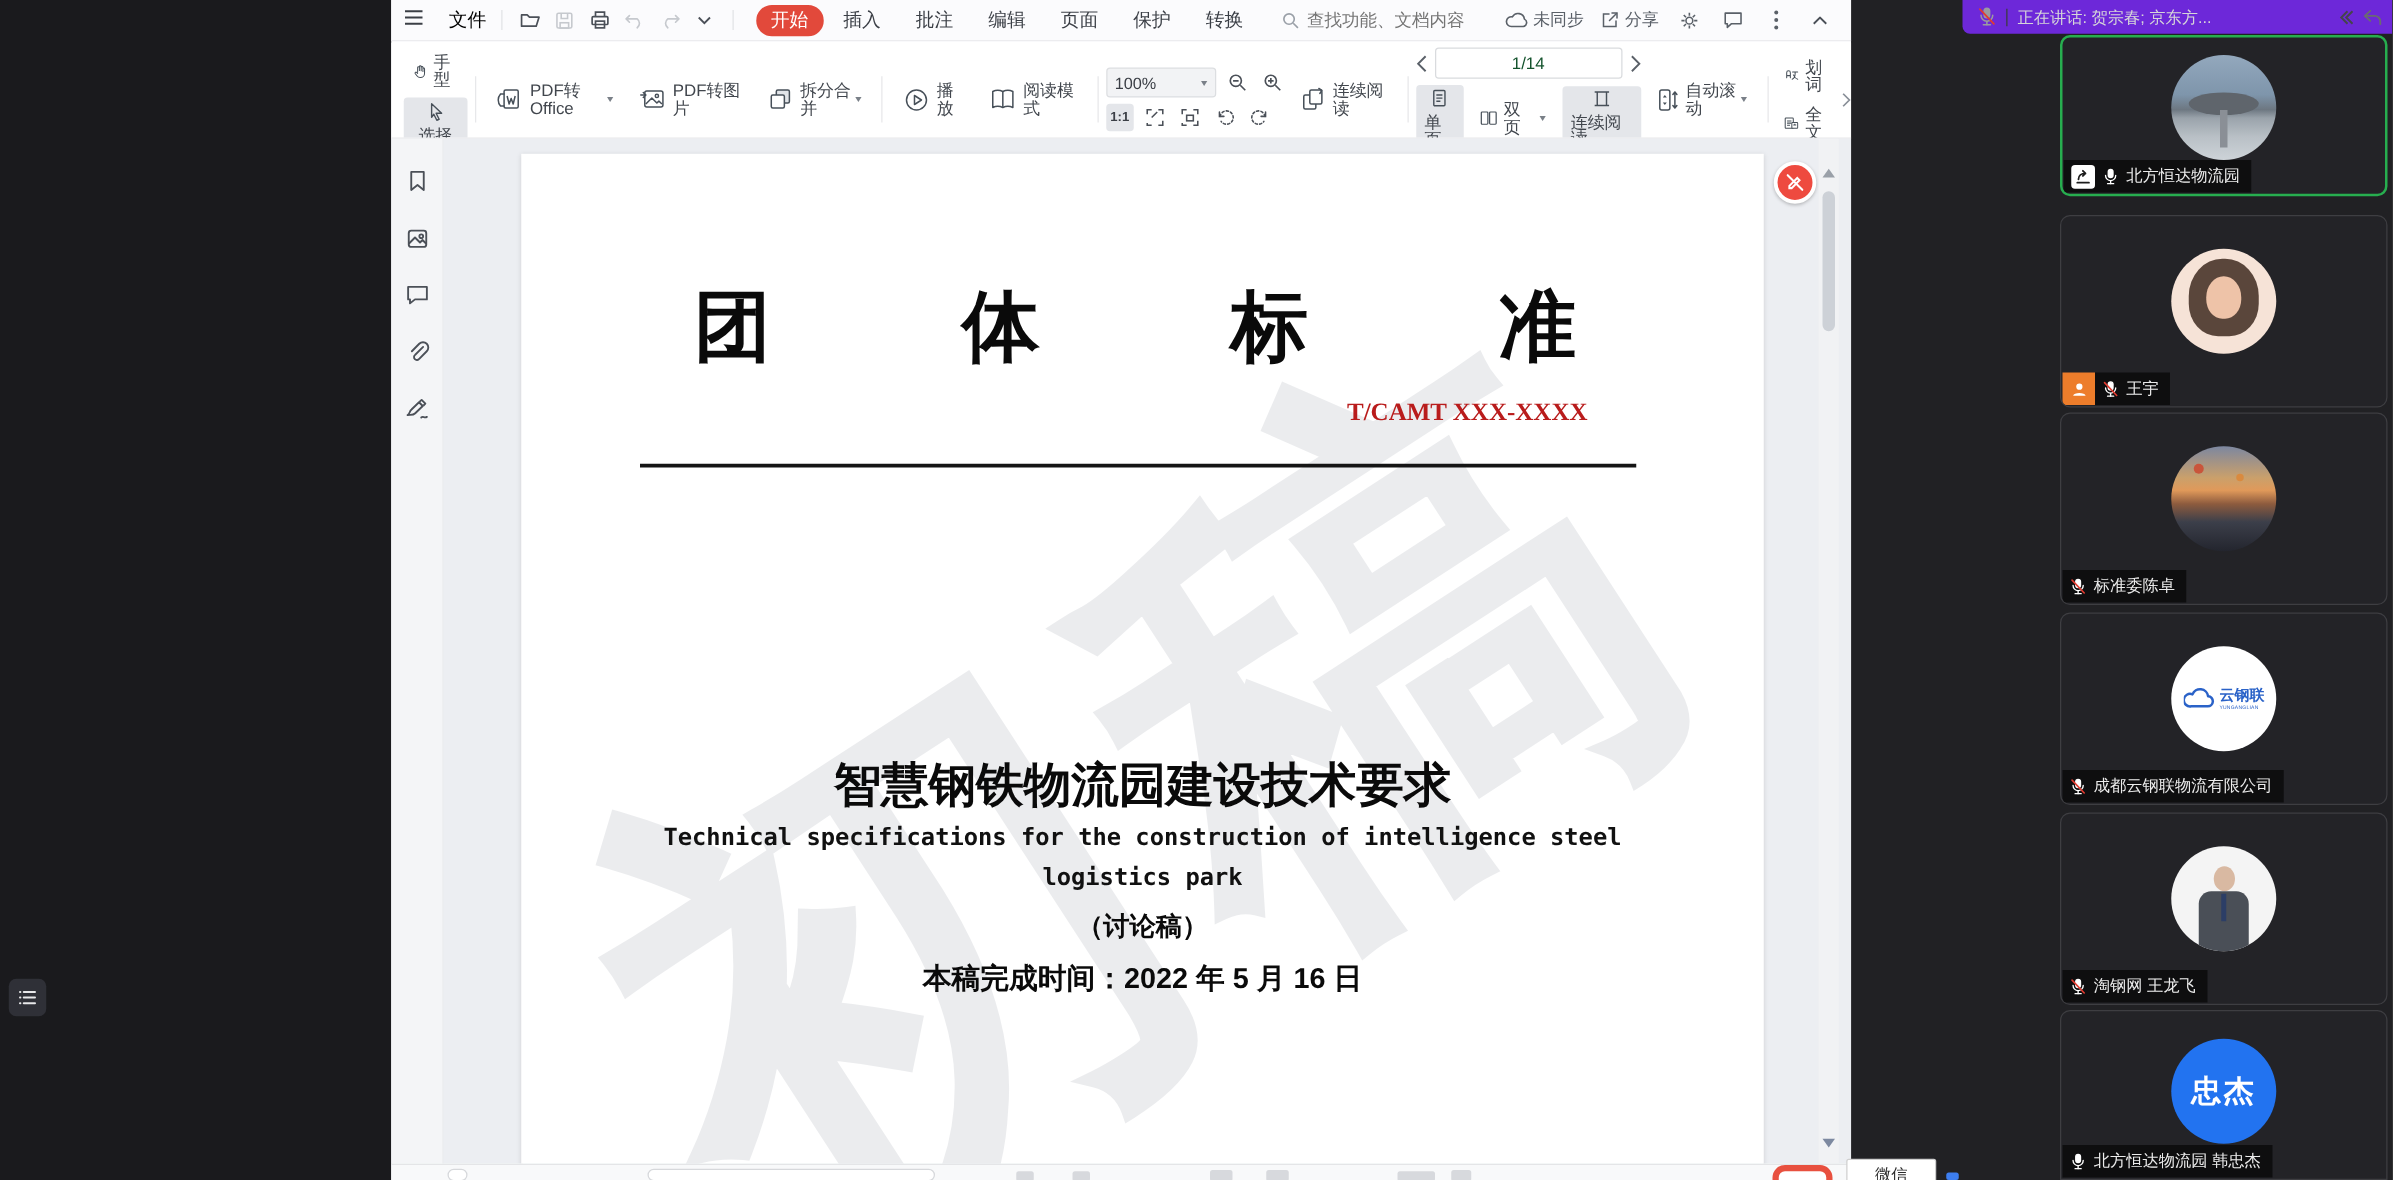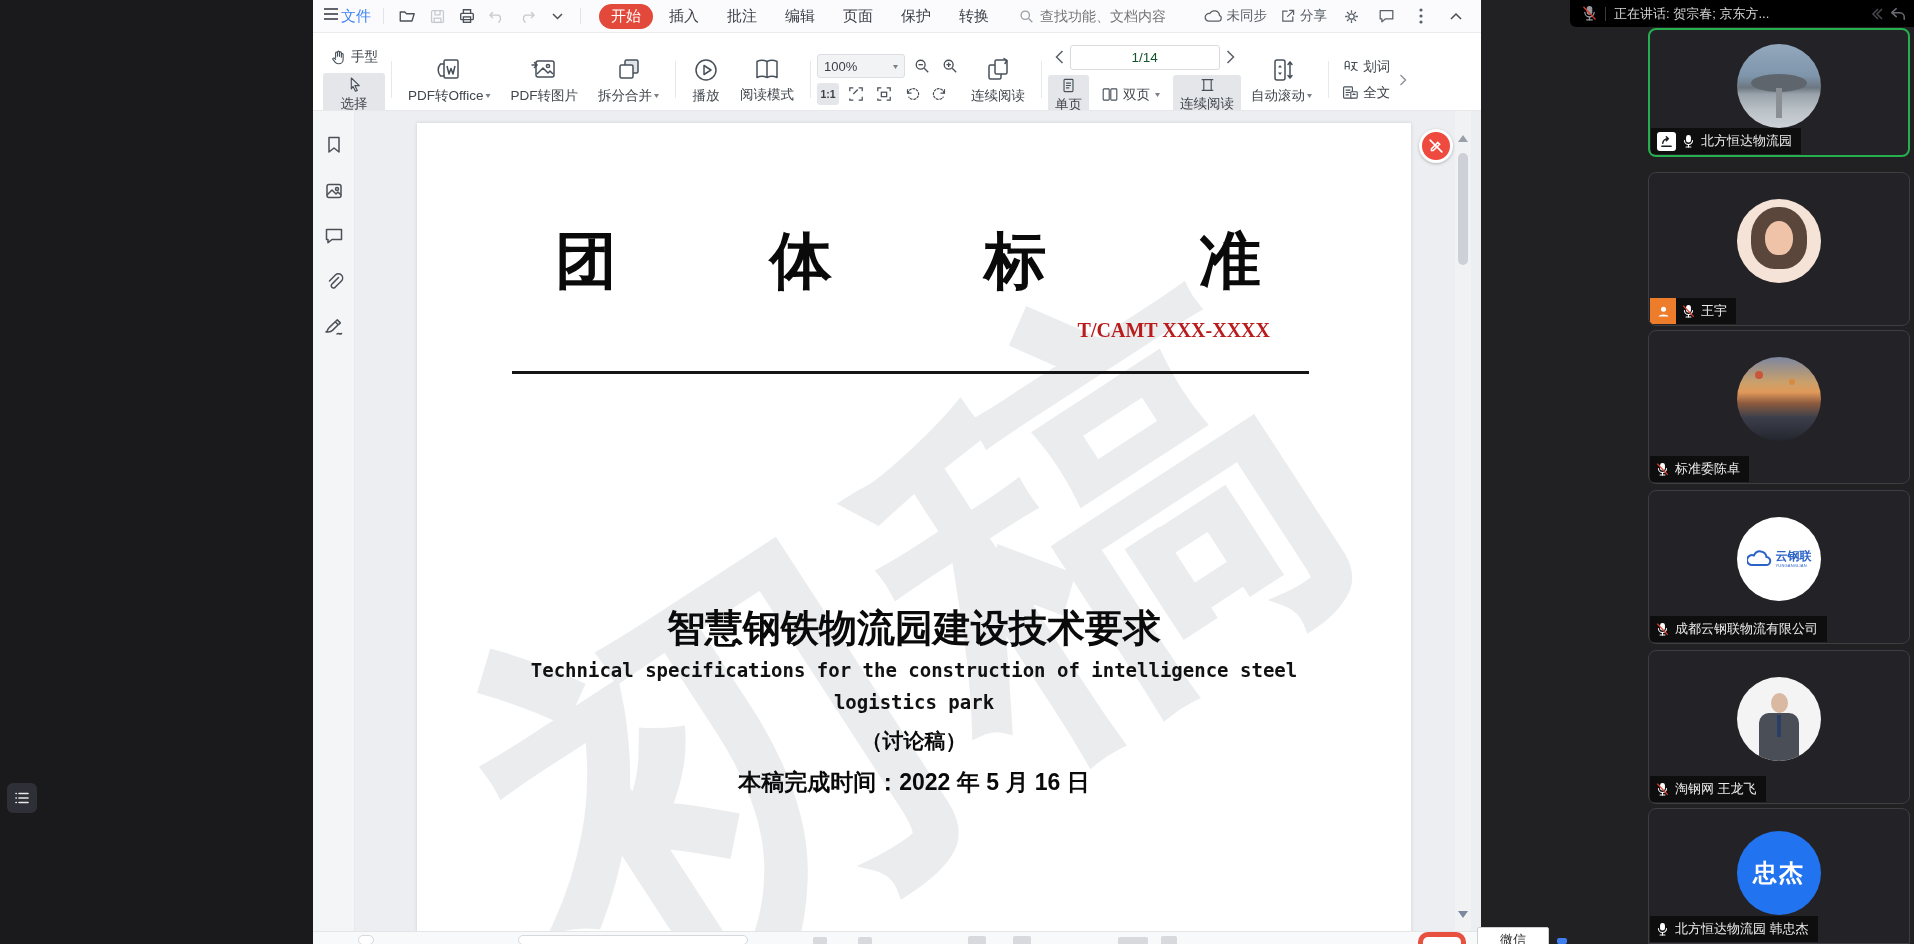--- a/index.html
+++ b/index.html
@@ -8,37 +8,37 @@
   .abs { position:absolute; }
 
   
   .left-strip { left:0; top:0; width:313px; height:944px; background:#1a1a1d; }
   .list-toggle { left:7px; top:783px; width:30px; height:30px; background:#2f3037; border-radius:6px; display:flex; align-items:center; justify-content:center; }
 
   
   .wps { left:313px; top:0; width:1168px; height:944px; background:#ffffff; }
 
   .menubar { left:0; top:0; width:1168px; height:33px; background:#fbfbfd; border-bottom:1px solid #ececef; display:flex; align-items:center; padding:0 14px 0 10px; gap:8px; white-space:nowrap; }
-  .menu-file { display:flex; align-items:flex-start; gap:2px; color:#3b82f6; font-size:15px; }
+  .menu-file { display:flex; align-items:flex-start; gap:20px; color:#000000; font-size:15px; }
   .vsep { width:1px; height:16px; background:#e2e3e6; margin:0 4px; }
   .mini-ic { width:22px; height:22px; display:flex; align-items:center; justify-content:center; color:#4b5058; }
   .mini-ic.dim { color:#c6c9ce; }
   .tabs { display:flex; align-items:center; gap:4px; margin-left:6px; }
   .tab { font-size:15px; color:#3b3f46; padding:3px 12px; border-radius:14px; }
   .tab.active { background:#e2493b; color:#fff; }
   .searchbox { display:flex; align-items:center; gap:6px; margin-left:10px; color:#9aa0a8; }
   .searchbox input { border:none; outline:none; background:transparent; font-size:14px; color:#6b7280; width:150px; font-family:inherit; }
   .mb-right { margin-left:auto; display:flex; align-items:center; gap:13px; color:#5a6068; font-size:13.5px; }
   .mb-item { display:flex; align-items:center; gap:4px; }
 
   .ribbon { left:0; top:34px; width:1168px; height:77px; background:#ffffff; border-bottom:1px solid #e7e8ea; display:flex; align-items:stretch; padding:19px 0 4px 10px; overflow:hidden; }
   .rb-col2 { display:flex; flex-direction:column; justify-content:center; gap:5px; }
   .chip { display:flex; align-items:center; gap:5px; font-size:13.5px; color:#41464d; padding:3px 7px; border-radius:3px; line-height:1; }
   .chip.hl { background:#e4e6ea;flex-direction:column; }
-  .bigbtn { display:flex; flex-direction:column; align-items:center; justify-content:center; gap:5px; padding:0 10px; color:#41464d; font-size:13.5px; }
+  .bigbtn { display:flex; flex-direction:row; align-items:center; justify-content:center; gap:5px; padding:0 10px; color:#41464d; font-size:13.5px; }
   .bigbtn .lbl { display:flex; align-items:center; gap:2px; line-height:1; }
   .caret { font-size:10px; color:#7a8088; transform:scaleY(.8); }
   .rvsep { width:1px; background:#e7e8ea; margin:8px 6px; }
   .zoomrow { display:flex; align-items:center; gap:6px; }
   .zoomsel { width:88px; height:24px; background:#f2f3f5; border:1px solid #dcdee1; border-radius:3px; display:flex; align-items:center; justify-content:space-between; padding:0 6px; font-size:13px; color:#3b3f46; }
   .sq-ic { width:22px; height:22px; display:flex; align-items:center; justify-content:center; color:#4b5058; border-radius:3px; }
   .sq-ic.hl { background:#e4e6ea; font-size:10.5px; font-weight:bold; color:#3b3f46; }
   .pagenav { display:flex; align-items:center; gap:6px; justify-content:center; }
   .pageinput { width:150px; height:25px; border:1px solid #d9dbde; border-radius:3px; text-align:center; font-size:13.5px; color:#14532d; background:#fff; outline:none; font-family:inherit; }
   .navchev { color:#5a6068; font-size:15px; }
@@ -62,21 +62,21 @@
   .sb-up { position:absolute; left:1103px; top:24px; width:0; height:0; border-left:5px solid transparent; border-right:5px solid transparent; border-bottom:7px solid #9aa0a8; }
   .sb-thumb { position:absolute; left:1103px; top:42px; width:10px; height:112px; background:#cdd1d7; border-radius:5px; }
   .sb-down { position:absolute; left:1103px; top:800px; width:0; height:0; border-left:5px solid transparent; border-right:5px solid transparent; border-top:7px solid #7d89a0; }
 
   .statusbar { left:0; top:931px; width:1168px; height:13px; background:#f8f9fa; border-top:1px solid #e4e5e7; }
   .faint { position:absolute; background:#d7d9dd; border-radius:2px; }
   .faint.box { background:#fff; border:1px solid #d6d8db; border-radius:6px; }
 
   
   .meeting { left:1481px; top:0; width:433px; height:944px; background:#212124; }
-  .speakbar { position:absolute; left:89px; top:0; width:344px; height:27px; background:#000000; border-radius:0 0 0 6px; display:flex; align-items:center; padding:0 8px 0 12px; gap:8px; }
+  .speakbar { position:absolute; left:89px; top:0; width:344px; height:27px; background:#6d28d9; border-radius:0 0 0 6px; display:flex; align-items:center; padding:0 8px 0 12px; gap:8px; }
   .speakbar .txt { color:#d6d6d8; font-size:13px; white-space:nowrap; overflow:hidden; }
   .sb-sep { width:1px; height:14px; background:#3a3a3e; }
   .speak-icons { margin-left:auto; display:flex; align-items:center; gap:6px; }
 
   .tile { position:absolute; left:167px; width:262px; background:#232327; border:1px solid #3e3e42; border-radius:8px; overflow:hidden; }
   .tile.active { border:2px solid #27ae4f; }
   .avatar { position:absolute; left:50%; transform:translateX(-50%); width:84px; height:84px; border-radius:50%; overflow:hidden; }
   .av-initials { background:#2273f0; display:flex; align-items:center; justify-content:center; color:#fff; font-size:24px; font-weight:bold; letter-spacing:2px; }
   .av-satellite { background:linear-gradient(180deg,#93a8bd 0%,#7e95ab 38%,#6d7781 52%,#9aa3ab 60%,#b9c0c6 78%,#cdd3d8 100%); }
   .av-satellite .dish { position:absolute; left:14px; top:30px; width:56px; height:18px; background:#5f656c; border-radius:50%; }

